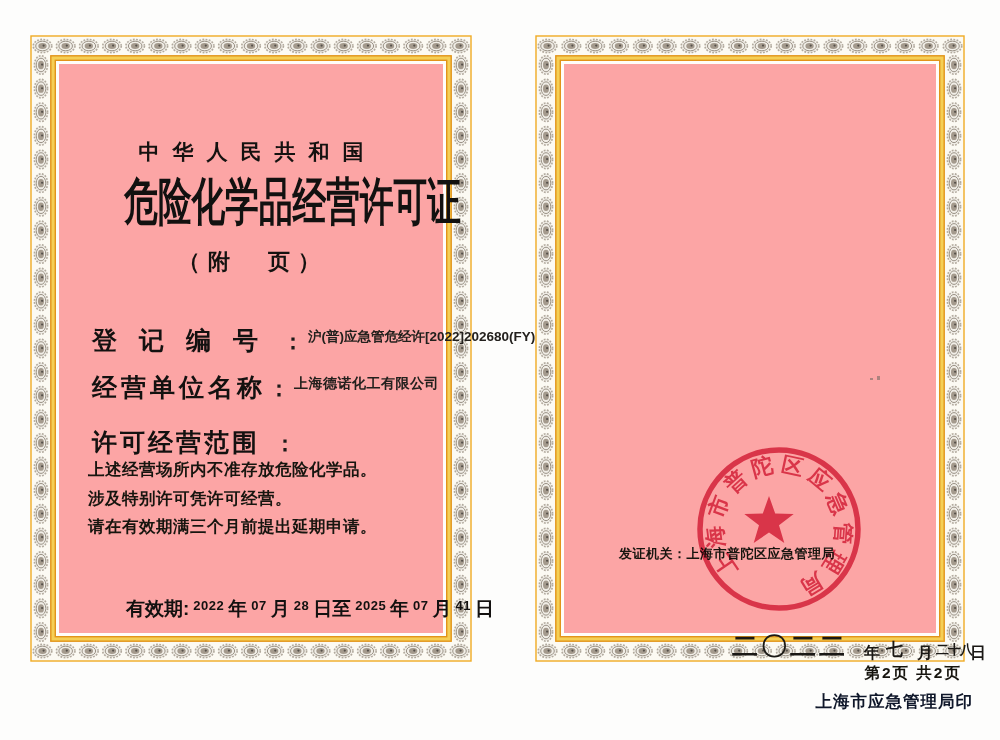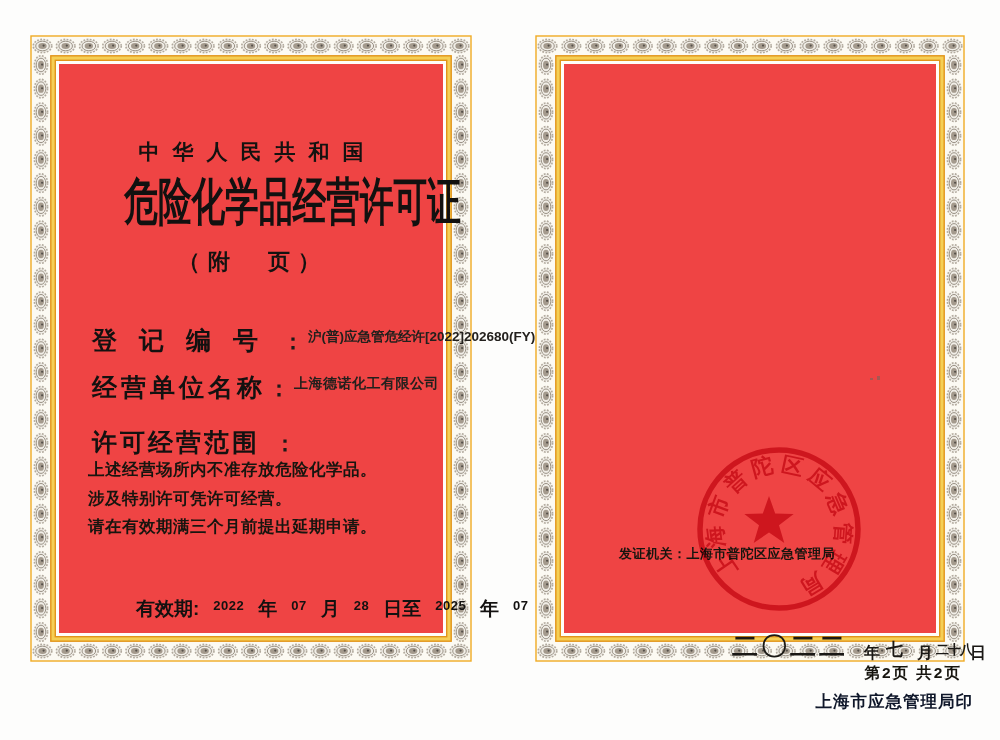--- a/index.html
+++ b/index.html
@@ -13,21 +13,21 @@
   }
   .canvas { position:absolute; inset:0; }
 
   
   .page { position:absolute; top:35px; height:627px; background:#fdfbf4; }
   .page-left  { left:30px;  width:442px; }
   .page-right { left:535px; width:430px; }
   .border-svg { position:absolute; inset:0; }
   .page-content {
     position:absolute; inset:29px;
-    background:#ef4444;
+    background:#fca5a5;
     text-decoration:underline;
   }
 
   
   .country {
     position:absolute; top:74px; left:0; right:0;
     text-align:center; font-size:21px; font-weight:700;
     letter-spacing:13px; padding-left:13px; color:#141210;
   }
   .cert-title {
@@ -65,21 +65,21 @@
 
   .validity {
     position:absolute; top:532px; left:66px;
     display:flex; align-items:flex-end;
     font-size:19px; font-weight:700; white-space:nowrap; color:#131110;
   }
   .validity .num {
     display:inline-block; transform:translateY(-9px);
     font-size:13px; margin:0 3px; letter-spacing:0.5px;
   }
-  .validity .unit { margin:0 11px; }
+  .validity .unit { margin:0 1px; }
 
   
   .issuer-line {
     position:absolute; top:481px; left:55px;
     font-size:13px; font-weight:700; letter-spacing:0.5px;
     white-space:nowrap; color:#17150f;
   }
   .stamp-svg {
     position:absolute; left:130px; top:380px; width:170px; height:170px;
     mix-blend-mode:multiply; opacity:0.88;

